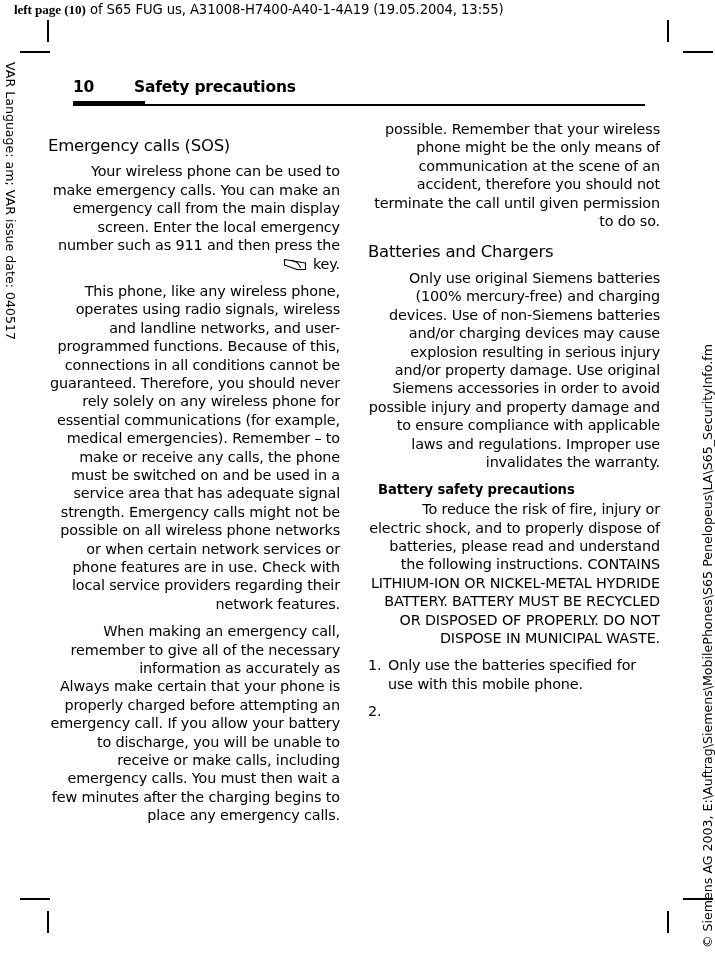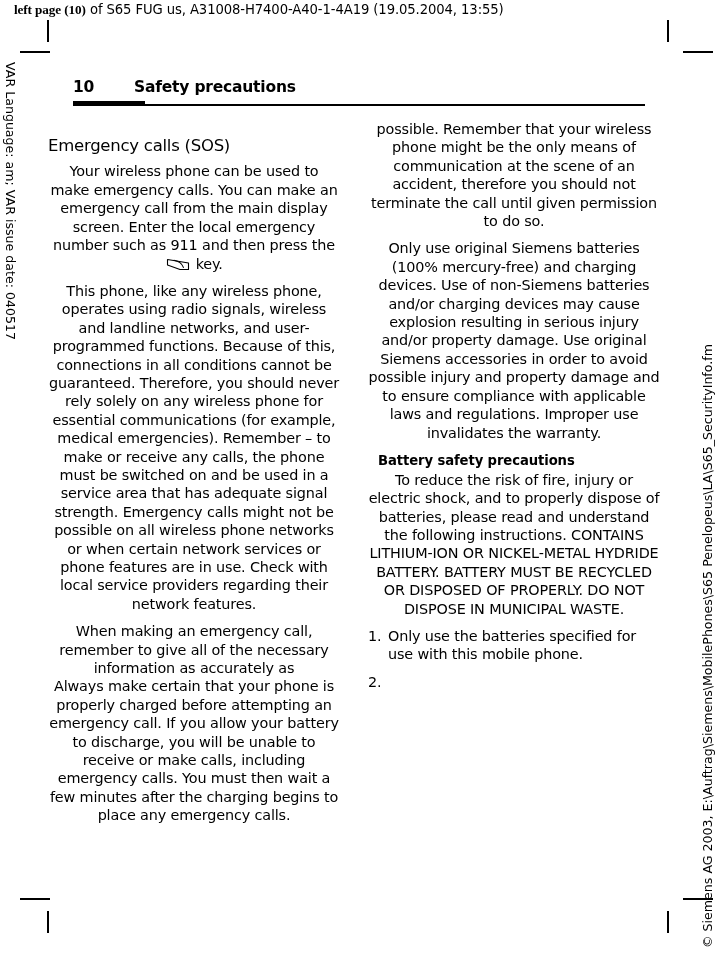--- a/index.html
+++ b/index.html
@@ -123,21 +123,21 @@
     font-size: 13.2px;
     font-weight: bold;
     letter-spacing: -0.1px;
     line-height: 1.2;
   }
   p.body {
     margin: 0 0 9px 0;
     font-size: 14.4px;
     line-height: 18.4px;
     letter-spacing: -0.15px;
-    text-align: center;
+    text-align: right;
   }
   p.body.tight { margin-bottom: 0; }
 
   ol.numlist {
     margin: 5px 0 0 0;
     padding: 0;
     list-style: none;
   }
   ol.numlist li {
     position: relative;
@@ -200,20 +200,21 @@
           </svg></span><span> key.</span></p>
 
     <p class="body">This phone, like any wireless phone, operates using radio signals, wireless and landline networks, and user-programmed functions. Because of this, connections in all conditions cannot be guaranteed. Therefore, you should never rely solely on any wireless phone for essential communications (for example, medical emergencies). Remember – to make or receive any calls, the phone must be switched on and be used in a service area that has adequate signal strength. Emergency calls might not be possible on all wireless phone networks or when certain network services or phone features are in use. Check with local service providers regarding their network features.</p>
     <p class="body tight">When making an emergency call, remember to give all of the necessary information as accurately as</p>
     <p class="body">Always make certain that your phone is properly charged before attempting an emergency call. If you allow your battery to discharge, you will be unable to receive or make calls, including emergency calls. You must then wait a few minutes after the charging begins to place any emergency calls.</p>
   </div>
 
   <div class="col col-right">
     <p class="body">possible. Remember that your wireless phone might be the only means of communication at the scene of an accident, therefore you should not terminate the call until given permission to do so.</p>
 
+    <h2 class="section" style="margin-top:12px;">Batteries and Chargers</h2>
     <p class="body">Only use original Siemens batteries (100% mercury-free) and charging devices. Use of non-Siemens batteries and/or charging devices may cause explosion resulting in serious injury and/or property damage. Use original Siemens accessories in order to avoid possible injury and property damage and to ensure compliance with applicable laws and regulations. Improper use invalidates the warranty.</p>
 
     <h3 class="subsection">Battery safety precautions</h3>
     <p class="body">To reduce the risk of fire, injury or electric shock, and to properly dispose of batteries, please read and understand the following instructions. CONTAINS LITHIUM-ION OR NICKEL-METAL HYDRIDE BATTERY. BATTERY MUST BE RECYCLED OR DISPOSED OF PROPERLY. DO NOT DISPOSE IN MUNICIPAL WASTE.</p>
 
     <ol class="numlist">
       <li>
         <span class="num">1.</span>
         <span>Only use the batteries specified for use with this mobile phone.</span>
       </li>

